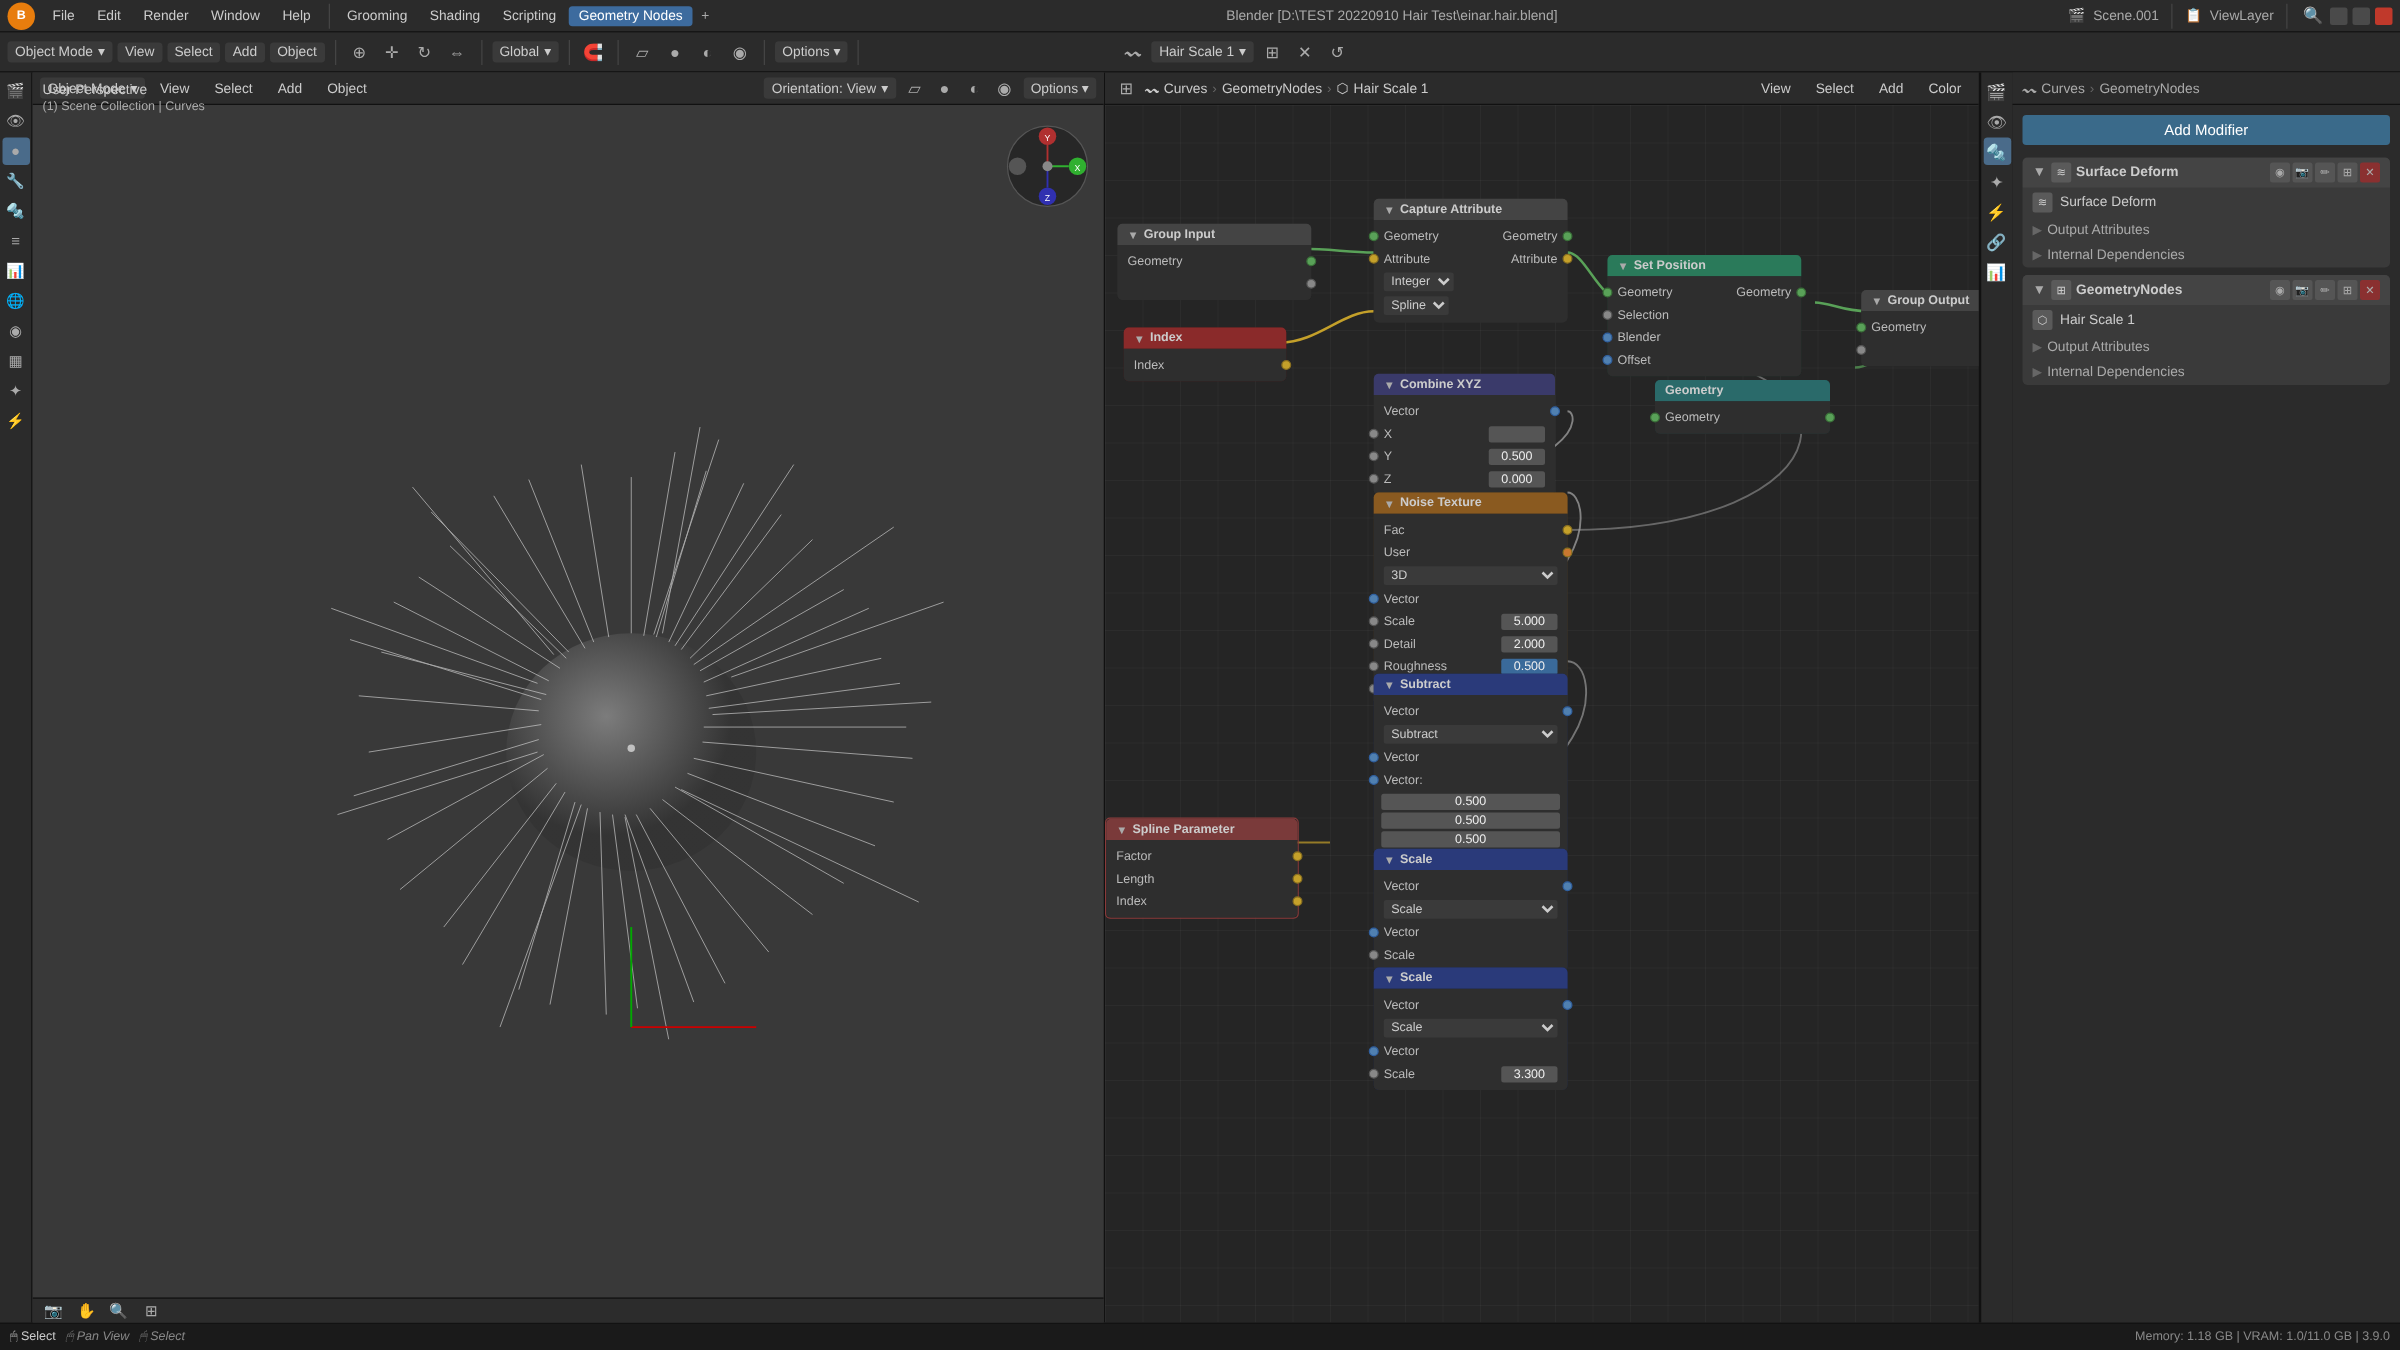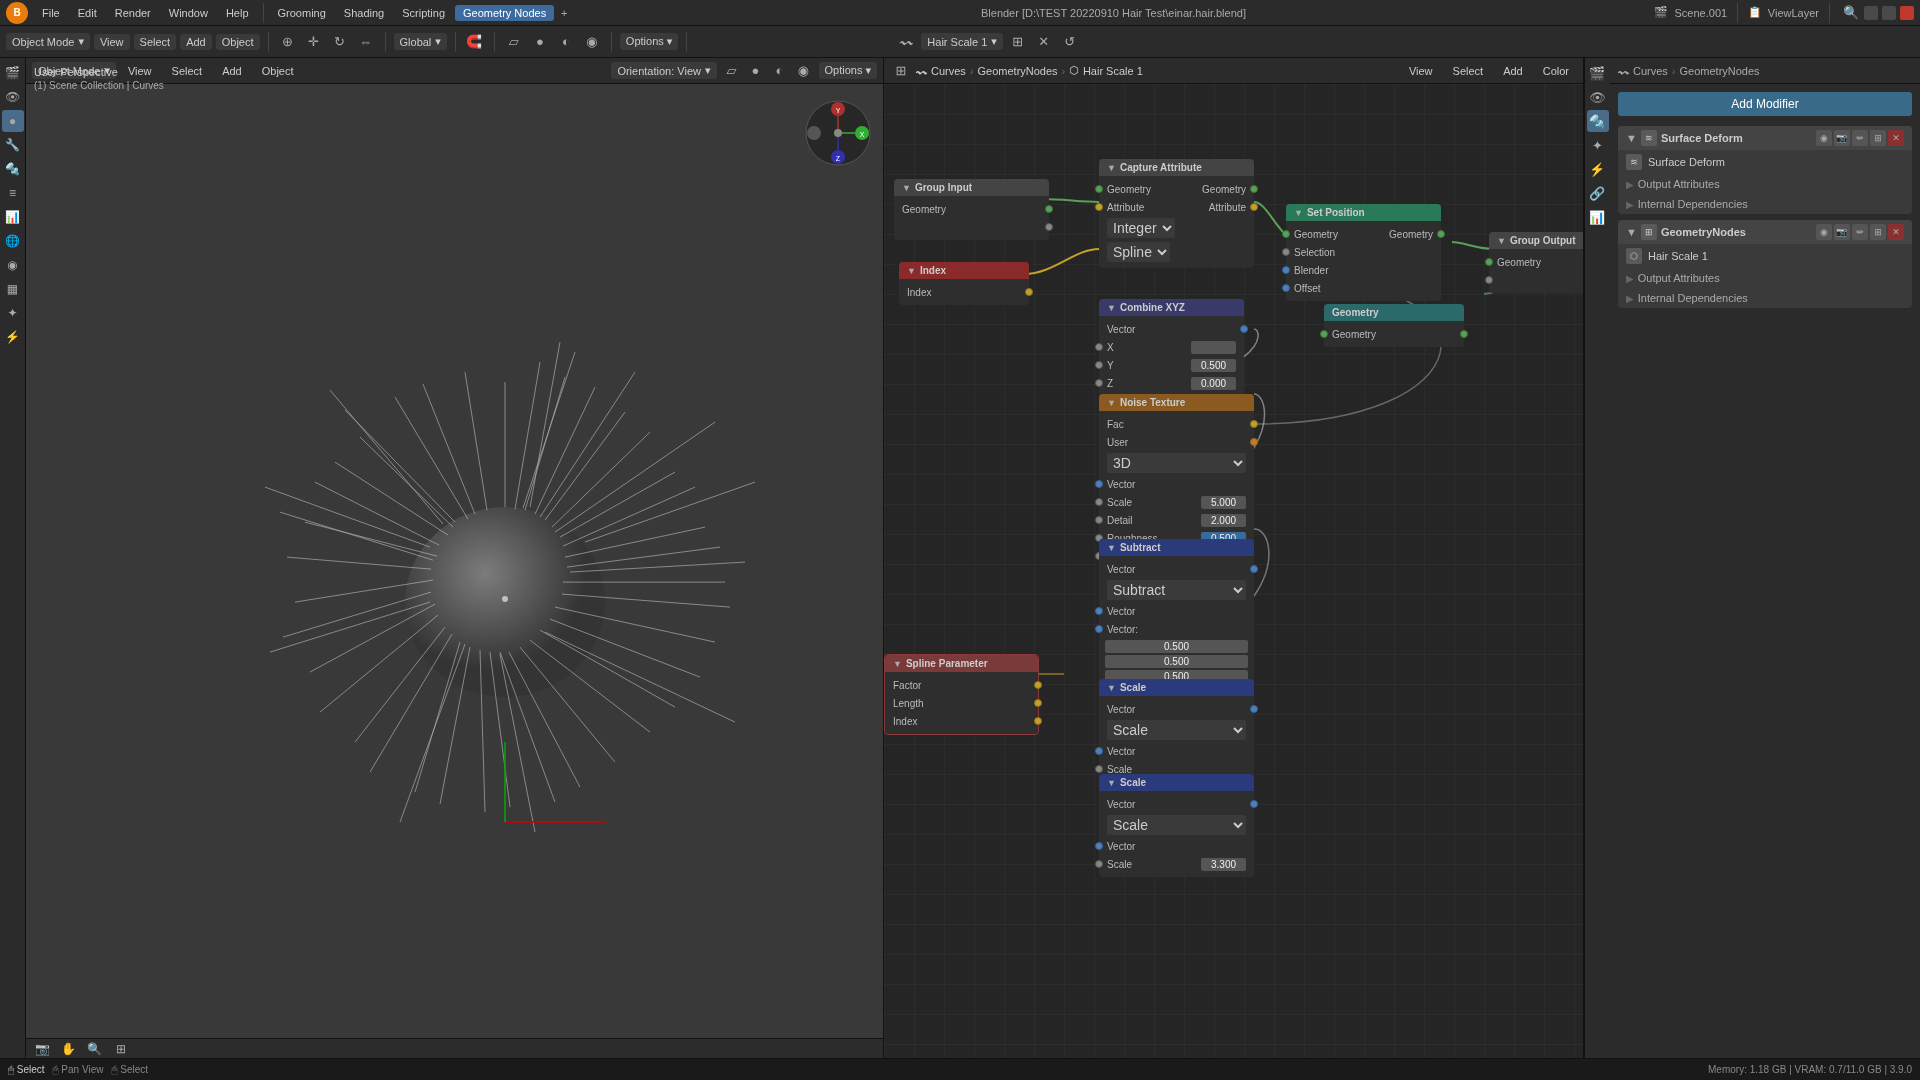--- a/index.html
+++ b/index.html
@@ -58,21 +58,21 @@
     .node-body { background: #2e2e2e; border-radius: 0 0 4px 4px; padding: 4px 0; }
     .node-row { padding: 2px 8px; display: flex; align-items: center; justify-content: space-between; min-height: 18px; position: relative; }
     .node-label { color: #bbb; font-size: 10px; }
     .socket { width: 8px; height: 8px; border-radius: 50%; position: absolute; }
     .socket-left { left: -4px; }
     .socket-right { right: -4px; }
     .socket-green { background: #59a158; border: 1px solid #3a7039; }
     .socket-yellow { background: #c4a02a; border: 1px solid #8a7020; }
     .socket-gray { background: #888; border: 1px solid #555; }
     .socket-blue { background: #5080b0; border: 1px solid #3060a0; }
-    .node-select { background: #3a3a3a; border: none; color: #ccc; font-size: 14px; padding: 1px 2px; border-radius: 2px; }
+    .node-select { background: #3a3a3a; border: none; color: #ccc; font-size: 10px; padding: 1px 2px; border-radius: 2px; }
     .node-orange { background: #4d3a1e; }
     .node-orange .node-header { background: #8a5a20; }
     .node-gray { background: #2e2e2e; }
     .node-gray .node-header { background: #444; }
     .node-red { background: #4d1e1e; }
     .node-red .node-header { background: #8a2a2a; }
     .node-blue { background: #1e2a4d; }
     .node-blue .node-header { background: #2a3a7a; }
     .node-teal { background: #1e3a3a; }
     .node-teal .node-header { background: #2a5a5a; }
@@ -93,21 +93,21 @@
     .modifier-card-title { color: #ccc; font-size: 11px; font-weight: bold; flex: 1; }
     .modifier-icon { width: 16px; height: 16px; background: #5a5a5a; border-radius: 2px; display: flex; align-items: center; justify-content: center; font-size: 9px; }
     .modifier-section { padding: 4px 8px; }
     .expand-row { display: flex; align-items: center; gap: 4px; padding: 4px 8px; cursor: pointer; color: #aaa; font-size: 11px; }
     .expand-icon { color: #666; font-size: 10px; }
     .breadcrumb-rp { display: flex; align-items: center; gap: 4px; color: #aaa; font-size: 11px; padding: 4px 0; }
 
     
     #status-bar { height: 22px; background: #1a1a1a; border-top: 1px solid #111; display: flex; align-items: center; padding: 0 8px; gap: 8px; color: #888; font-size: 10px; }
     .status-select { color: #ccc; }
-    .status-item { color: #888; }
+    .status-item { color: #888; font-style: italic; }
     .status-right { margin-left: auto; }
 
     
     .node-input-val { background: #555; border: none; color: #eee; padding: 1px 4px; border-radius: 2px; font-size: 10px; width: 45px; text-align: center; }
     .node-input-val.highlighted { background: #3a6a9a; }
 
     
     .collapse-tri { color: #aaa; font-size: 9px; cursor: pointer; }
 
     .top-right-panel { display: flex; flex-direction: row; }
@@ -782,14 +782,14 @@
     <span>Select</span>
   </span>
   <span class="status-item">
     <span>🖱</span>
     <span>Pan View</span>
   </span>
   <span class="status-item">
     <span>🖱</span>
     <span>Select</span>
   </span>
-  <span class="status-right">Memory: 1.18 GB | VRAM: 0.7/11.0 GB | 3.9.0</span>
+  <span class="status-right">Memory: 1.18 GB | VRAM: 1.0/11.0 GB | 3.9.0</span>
 </div>
 
 </body></html>

